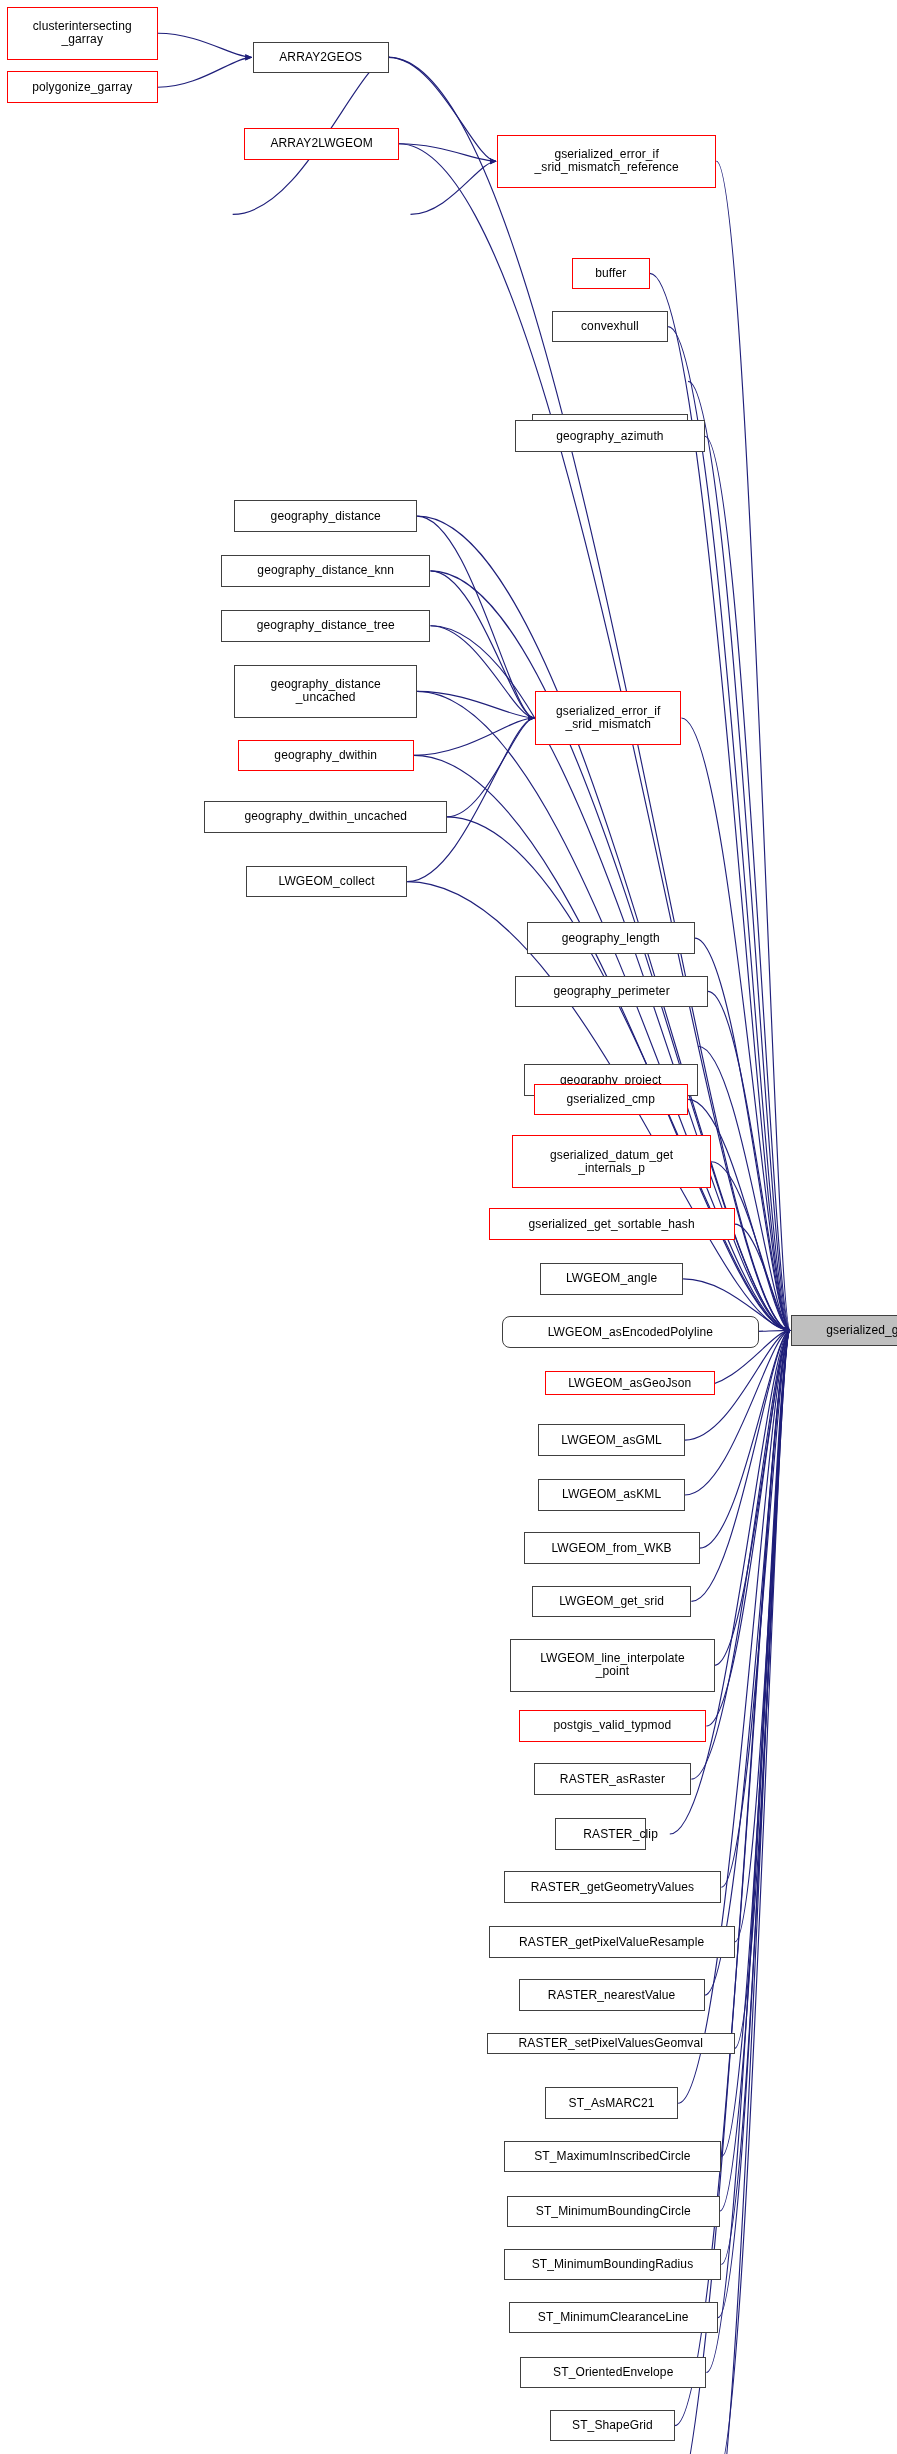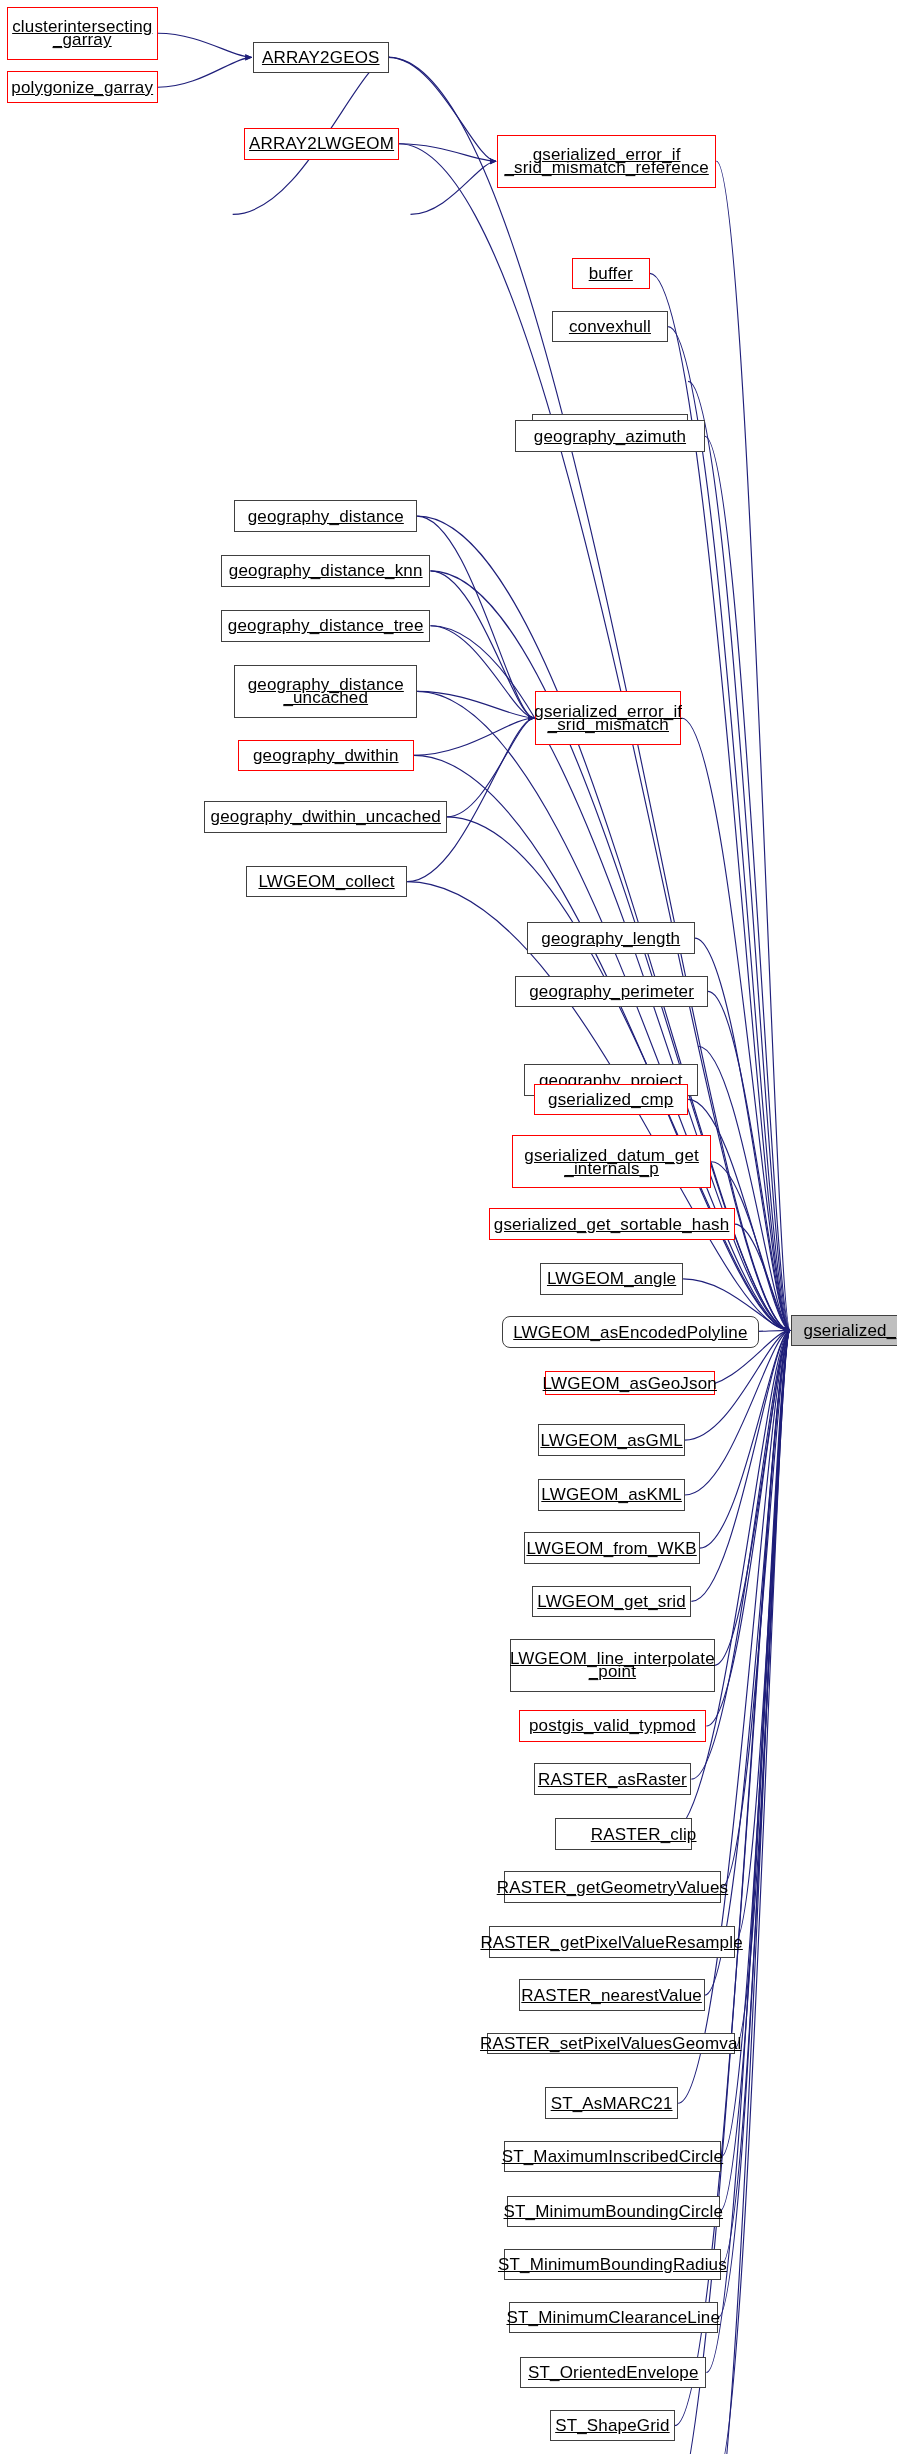--- a/index.html
+++ b/index.html
@@ -29,27 +29,26 @@
   .node {
     position: absolute;
     box-sizing: border-box;
     display: flex;
     align-items: center;
     justify-content: center;
     text-align: center;
     background: #ffffff;
     border: 1px solid #404040;
     color: #000000;
-    font-size: 17px;
+    font-size: 12px;
     line-height: 13px;
     letter-spacing: 0.01em;
     white-space: pre-line;
     padding: 0 3px;
     z-index: 2;
-    text-decoration: underline;
   }
   .node.red {
     border-color: #ff0000;
   }
   .node.target {
     background: #bfbfbf;
     border-color: #404040;
     font-weight: normal;
   }
 </style>
@@ -155,21 +154,21 @@
     <div class="node" style="left: 501.924px; top: 1316.3px; width: 257px; height: 31.578px; border-radius: 8px;">LWGEOM_asEncodedPolyline</div>
     <div class="node red" style="left: 545px; top: 1371.15px; width: 169.524px; height: 24px;">LWGEOM_asGeoJson</div>
     <div class="node" style="left: 538.488px; top: 1424.33px; width: 146.256px; height: 31.578px;">LWGEOM_asGML</div>
     <div class="node" style="left: 538.488px; top: 1479.18px; width: 146.256px; height: 31.578px;">LWGEOM_asKML</div>
     <div class="node" style="left: 523.53px; top: 1532.36px; width: 176.172px; height: 31.578px;">LWGEOM_from_WKB</div>
     <div class="node" style="left: 531.84px; top: 1585.55px; width: 159.552px; height: 31.578px;">LWGEOM_get_srid</div>
     <div class="node" style="left: 510.234px; top: 1638.73px; width: 204.426px; height: 53.184px;">LWGEOM_line_interpolate
 _point</div>
     <div class="node red" style="left: 518.544px; top: 1710.2px; width: 187.806px; height: 31.578px;">postgis_valid_typmod</div>
     <div class="node" style="left: 533.502px; top: 1763.38px; width: 157.89px; height: 31.578px;">RASTER_asRaster</div>
-    <div class="node" style="left: 555.108px; top: 1818.23px; width: 137px; height: 31.578px; padding-left: 43px;">RASTER_clip</div>
+    <div class="node" style="left: 555.108px; top: 1818.23px; width: 91px; height: 31.578px; padding-left: 43px;">RASTER_clip</div>
     <div class="node" style="left: 503.586px; top: 1871.41px; width: 217.722px; height: 31.578px;">RASTER_getGeometryValues</div>
     <div class="node" style="left: 488.628px; top: 1926.26px; width: 245.976px; height: 31.578px;">RASTER_getPixelValueResample</div>
     <div class="node" style="left: 518.544px; top: 1979.44px; width: 186.144px; height: 31.578px;">RASTER_nearestValue</div>
     <div class="node" style="left: 486.966px; top: 2032.63px; width: 247.638px; height: 21px;">RASTER_setPixelValuesGeomval</div>
     <div class="node" style="left: 545.136px; top: 2087.47px; width: 132.96px; height: 31.578px;">ST_AsMARC21</div>
     <div class="node" style="left: 503.586px; top: 2140.66px; width: 217.722px; height: 31.578px;">ST_MaximumInscribedCircle</div>
     <div class="node" style="left: 506.91px; top: 2195.5px; width: 212.736px; height: 31.578px;">ST_MinimumBoundingCircle</div>
     <div class="node" style="left: 503.586px; top: 2248.69px; width: 217.722px; height: 31.578px;">ST_MinimumBoundingRadius</div>
     <div class="node" style="left: 508.572px; top: 2301.87px; width: 209.412px; height: 31.578px;">ST_MinimumClearanceLine</div>
     <div class="node" style="left: 520.206px; top: 2356.72px; width: 186.144px; height: 31.578px;">ST_OrientedEnvelope</div>

